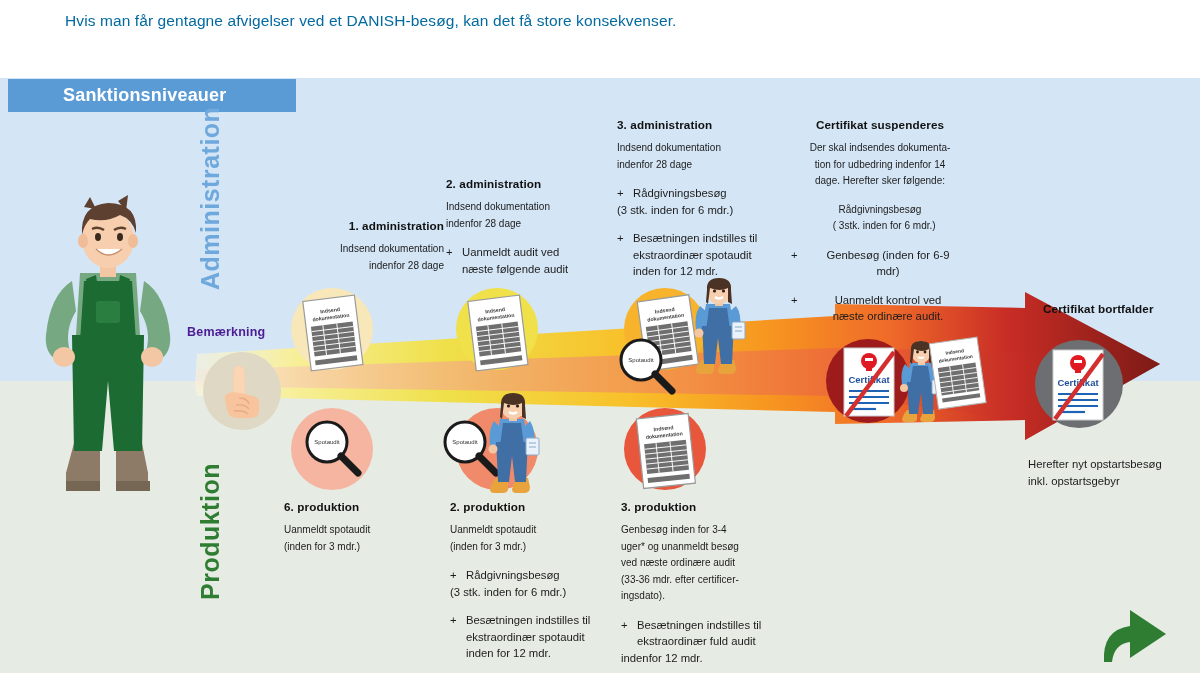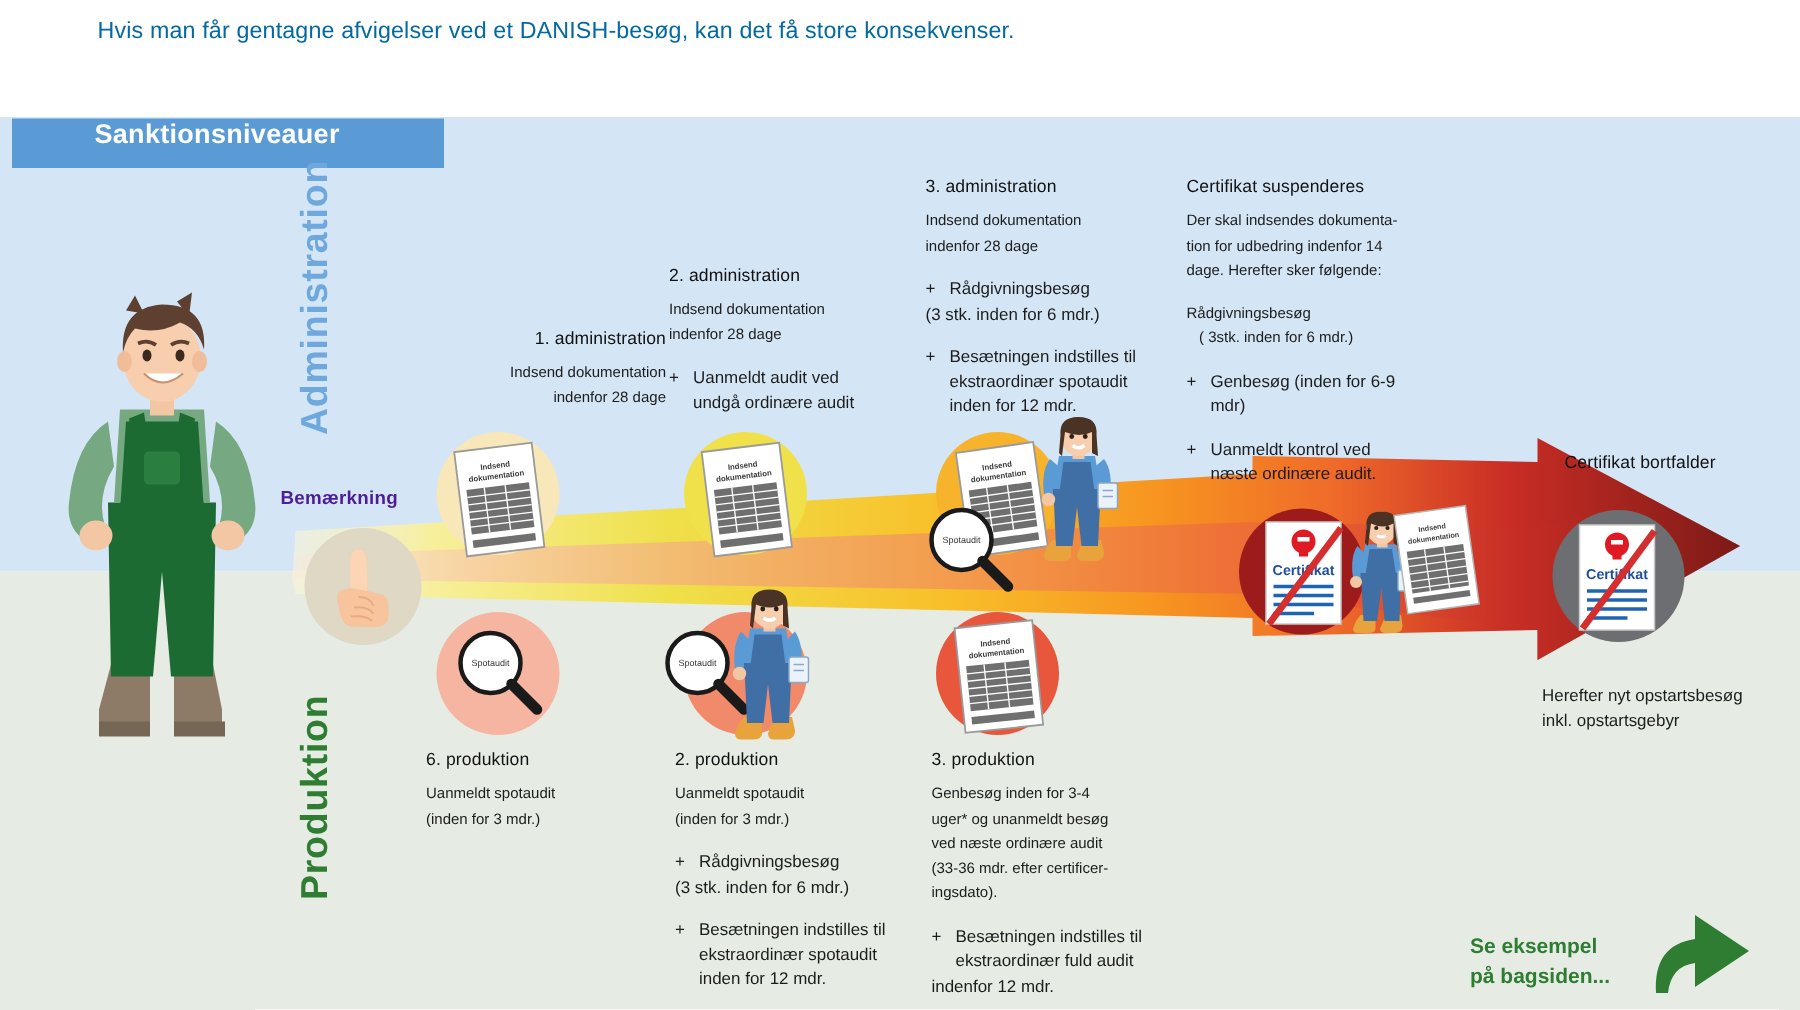--- a/index.html
+++ b/index.html
@@ -25,21 +25,21 @@
     background: #d4e5f5;
   }
   .half-bottom {
     position: absolute; left: 0; top: 381px; width: 1200px; height: 292px;
     background: #e6ece4;
   }
 
   
   .banner {
     position: absolute; left: 8px; top: 79px; width: 288px; height: 33px;
-    background: #5b9bd5; display: flex; 
+    background: #5b9bd5; display: flex; align-items: center;
   }
   .banner span {
     color: #ffffff; font-size: 18px; font-weight: bold; padding-left: 55px;
     letter-spacing: .2px;
   }
 
   
   .vlabel {
     position: absolute; transform-origin: 0 0;
     font-weight: bold; letter-spacing: .5px; white-space: nowrap;
@@ -68,21 +68,21 @@
     position: absolute; left: 203px; top: 352px; width: 78px; height: 78px;
     border-radius: 50%; background: #ded8c4;
   }
 
   
   .node { position: absolute; border-radius: 50%; }
 
   
   .tb { position: absolute; }
   .tb .ttl {
-    font-size: 11.7px; font-weight: normal; color: #111; margin-bottom: 9px;
+    font-size: 11.7px; font-weight: bold; color: #111; margin-bottom: 9px;
     letter-spacing: .1px;
   }
   .tb .ln { font-size: 10px; color: #1c1c1c; line-height: 16.5px; }
   .tb .bl { font-size: 11.3px; color: #1c1c1c; line-height: 16.5px; margin-top: 12px; position: relative; padding-left: 16px; }
   .tb .bl .plus { position: absolute; left: 0; top: 0; }
   .tb .bl .hang { display: block; margin-left: -16px; }
   .tb .sp { height: 12px; }
 
   
   .foot-txt { position: absolute; font-size: 11.3px; color: #1c1c1c; line-height: 16.5px; }
@@ -462,42 +462,42 @@
     <div class="ln">indenfor 28 dage</div>
   </div>
 
   <div class="tb" style="left:446px; top:177px; width:170px;">
     <div class="ttl">2. administration</div>
     <div class="ln">Indsend dokumentation</div>
     <div class="ln">indenfor 28 dage</div>
     <div class="bl">
       <span class="plus">+</span>
       <span>Uanmeldt audit ved</span><br>
-      <span>undgå ordinære audit</span>
+      <span>næste følgende audit</span>
     </div>
   </div>
 
   <div class="tb" style="left:617px; top:118px; width:172px;">
     <div class="ttl">3. administration</div>
     <div class="ln">Indsend dokumentation</div>
     <div class="ln">indenfor 28 dage</div>
     <div class="bl">
       <span class="plus">+</span>
       <span>Rådgivningsbesøg</span>
       <span class="hang">(3 stk. inden for 6 mdr.)</span>
     </div>
     <div class="bl">
       <span class="plus">+</span>
       <span>Besætningen indstilles til</span><br>
       <span>ekstraordinær spotaudit</span><br>
       <span>inden for 12 mdr.</span>
     </div>
   </div>
 
-  <div class="tb" style="left:791px; top:118px; width:178px;">
+  <div class="tb" style="left:791px; top:118px; width:178px;text-align:center;">
     <div class="ttl">Certifikat suspenderes</div>
     <div class="ln">Der skal indsendes dokumenta-</div>
     <div class="ln">tion for udbedring indenfor 14</div>
     <div class="ln">dage. Herefter sker følgende:</div>
     <div class="sp"></div>
     <div class="ln">Rådgivningsbesøg</div>
     <div class="ln" style="white-space:pre;">   ( 3stk. inden for 6 mdr.)</div>
     <div class="bl">
       <span class="plus">+</span>
       <span>Genbesøg (inden for 6-9</span><br>
@@ -549,23 +549,19 @@
   </div>
 
   <div class="tb" style="left:1030px; top:302px; width:170px;margin-left:13px;">
     <div class="ttl">Certifikat bortfalder</div>
   </div>
   <div class="foot-txt" style="left:1028px; top:456px; width:175px;">
     <div>Herefter nyt opstartsbesøg</div>
     <div>inkl. opstartsgebyr</div>
   </div>
 
-  <div class="see-example">
-    <div>Se eksempel</div>
-    <div>på bagsiden...</div>
-  </div>
   <div class="see-arrow">
     <svg width="70" height="62" viewBox="0 0 70 62">
       <path d="M4,58 Q2,26 30,22 L30,6 L66,30 L30,54 L30,38 Q14,40 12,58 Z" fill="#2e7d32"></path>
     </svg>
   </div>
 
 </div>
 
 </body></html>

